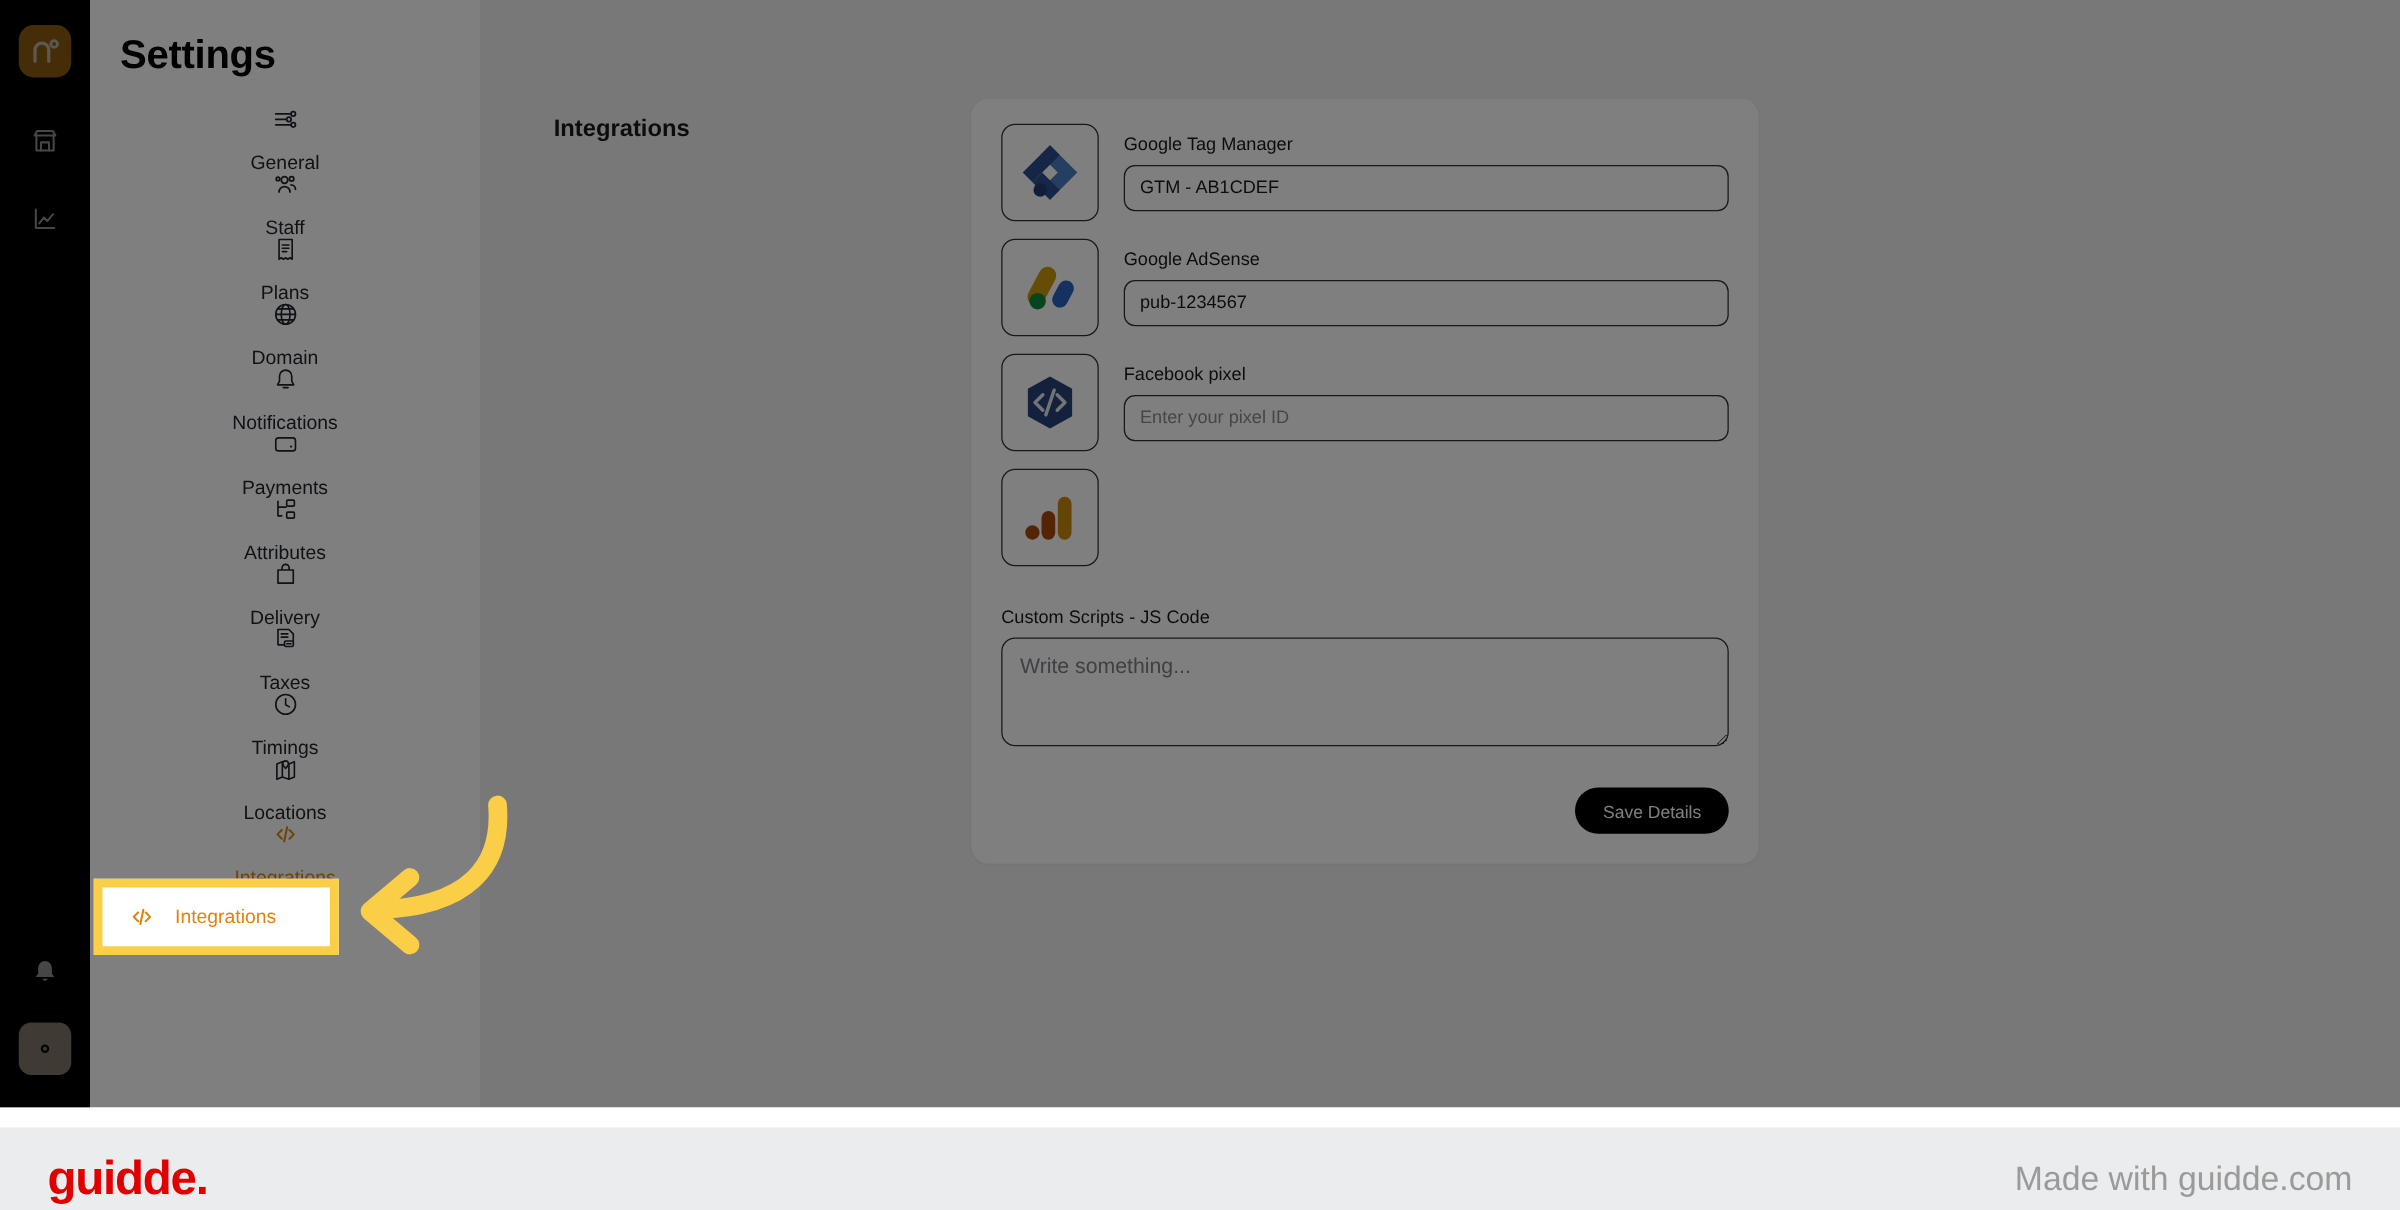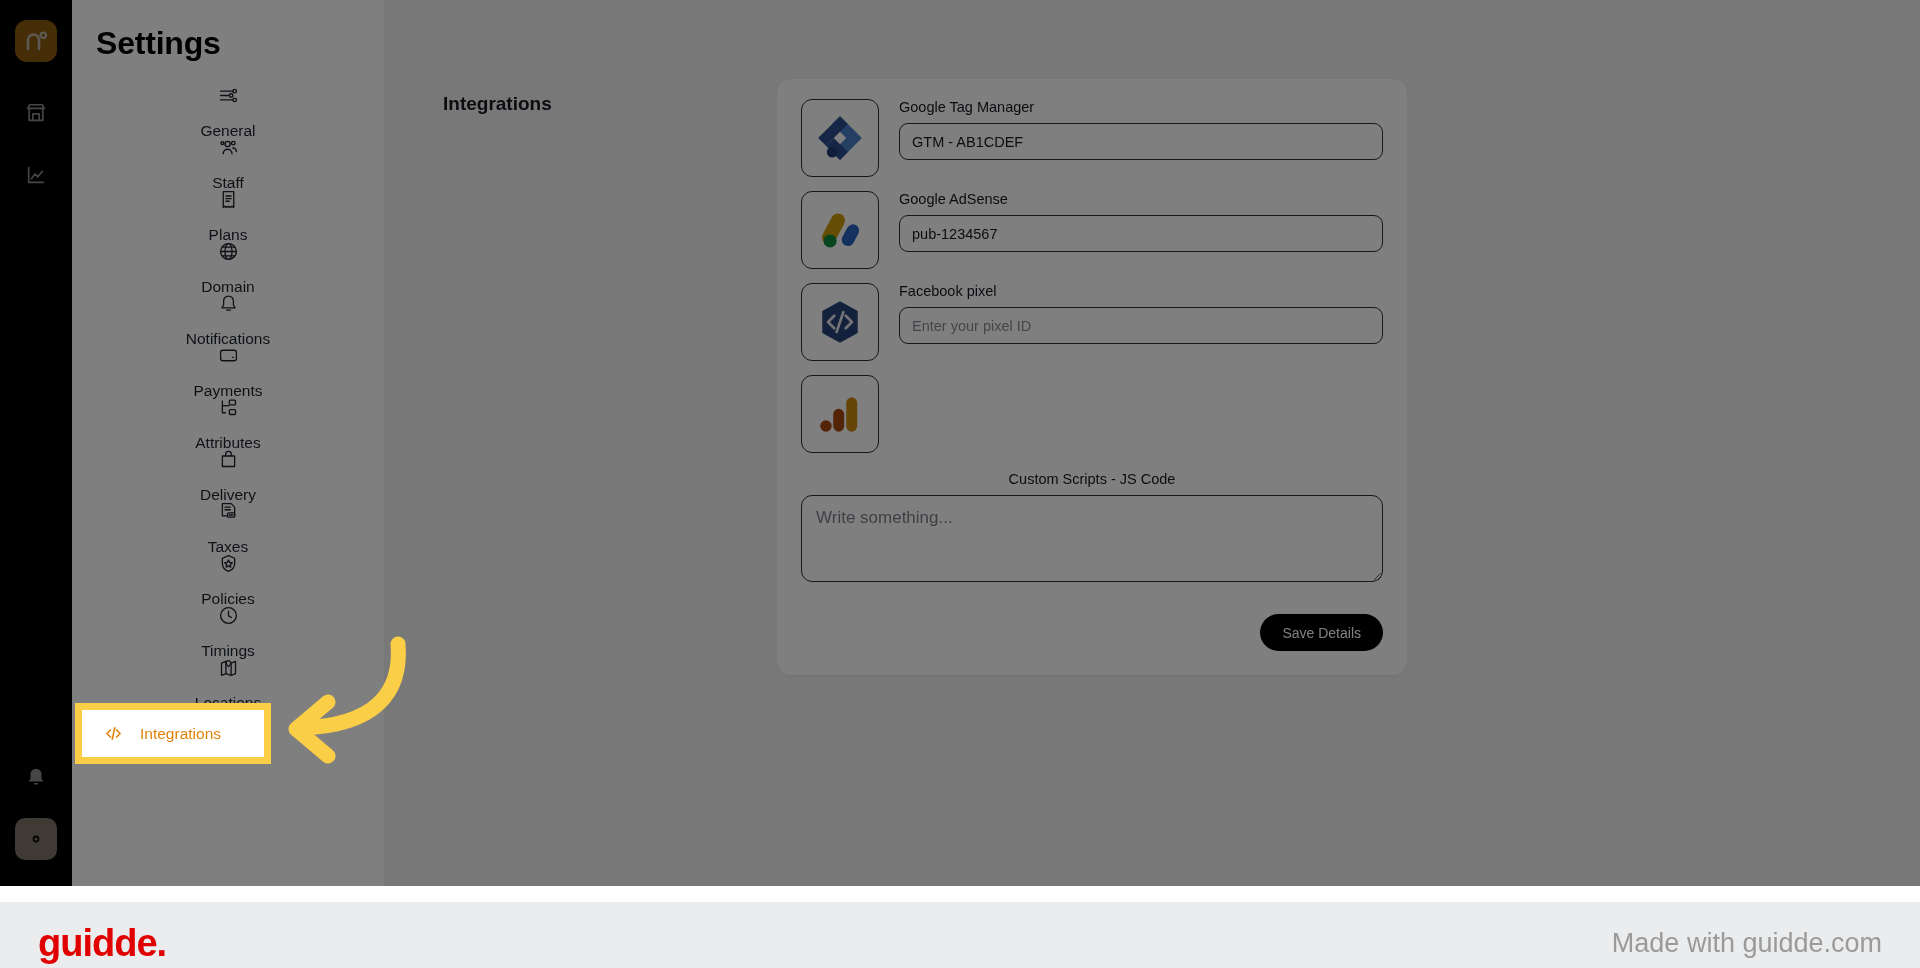--- a/index.html
+++ b/index.html
@@ -116,21 +116,21 @@
     left: 393px; top: 79px;
     width: 630px;
     background: #ffffff;
     border-radius: 14px;
     padding: 20px 24px 24px 24px;
     box-shadow: 0 1px 3px rgba(0,0,0,.06);
   }
 
   .int-row {
     display: flex;
-    align-items: flex-start;
+    align-items: center;
     gap: 20px;
     margin-bottom: 14px;
   }
   .int-thumb {
     width: 78px; height: 78px;
     border: 1px solid #2b3038;
     border-radius: 11px;
     display: flex; align-items: center; justify-content: center;
     flex: none;
     background: #ffffff;
@@ -152,22 +152,21 @@
     font-size: 14.5px;
     font-family: "Liberation Sans", sans-serif;
     color: #14181f;
     outline: none;
   }
   .int-input::placeholder { color: #878c94; }
 
   #custom-scripts-label {
     font-size: 14.5px;
     color: #14181f;
-    margin: 18px 0 8px 0;
-    text-align: center;
+    margin: 33px 0 8px 0;
   }
   #custom-scripts-area {
     width: 100%;
     height: 87px;
     border: 1px solid #2b3038;
     border-radius: 11px;
     background: transparent;
     padding: 12px 14px;
     font-size: 17px;
     font-family: "Liberation Sans", sans-serif;
@@ -399,29 +398,20 @@
             <svg width="21" height="21" viewBox="0 0 24 24" fill="none" stroke="#1d222b" stroke-width="1.5" stroke-linejoin="round">
               <path d="M5 3h10l4 4v10H5Z"></path>
               <path d="M8 7h6M8 10h6" stroke-linecap="round"></path>
               <rect x="11" y="13.5" width="8" height="5" rx="1.2" fill="#fff"></rect>
               <path d="M13 16h4" stroke-linecap="round"></path>
             </svg>
           </span>
           <span>Taxes</span>
         </div>
 
-        <div class="nav-item">
-          <span class="nav-icon">
-            <svg width="21" height="21" viewBox="0 0 24 24" fill="none" stroke="#1d222b" stroke-width="1.5" stroke-linejoin="round">
-              <path d="M12 3 19 6v6c0 4.5-3 7.5-7 9-4-1.5-7-4.5-7-9V6Z"></path>
-              <path d="m12 8 1.3 2.7 3 .4-2.2 2.1.5 3-2.6-1.4-2.6 1.4.5-3-2.2-2.1 3-.4Z"></path>
-            </svg>
-          </span>
-          <span>Policies</span>
-        </div>
 
         <div class="nav-item">
           <span class="nav-icon">
             <svg width="21" height="21" viewBox="0 0 24 24" fill="none" stroke="#1d222b" stroke-width="1.5" stroke-linecap="round">
               <circle cx="12" cy="12" r="9"></circle>
                 <path d="M12 7v5.3l3.4 2"></path>
             </svg>
           </span>
           <span>Timings</span>
         </div>

